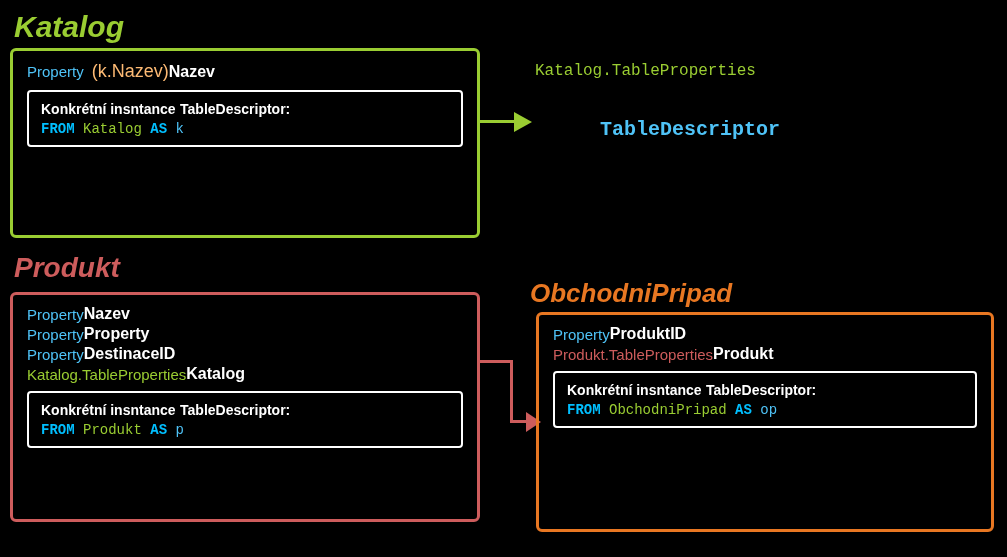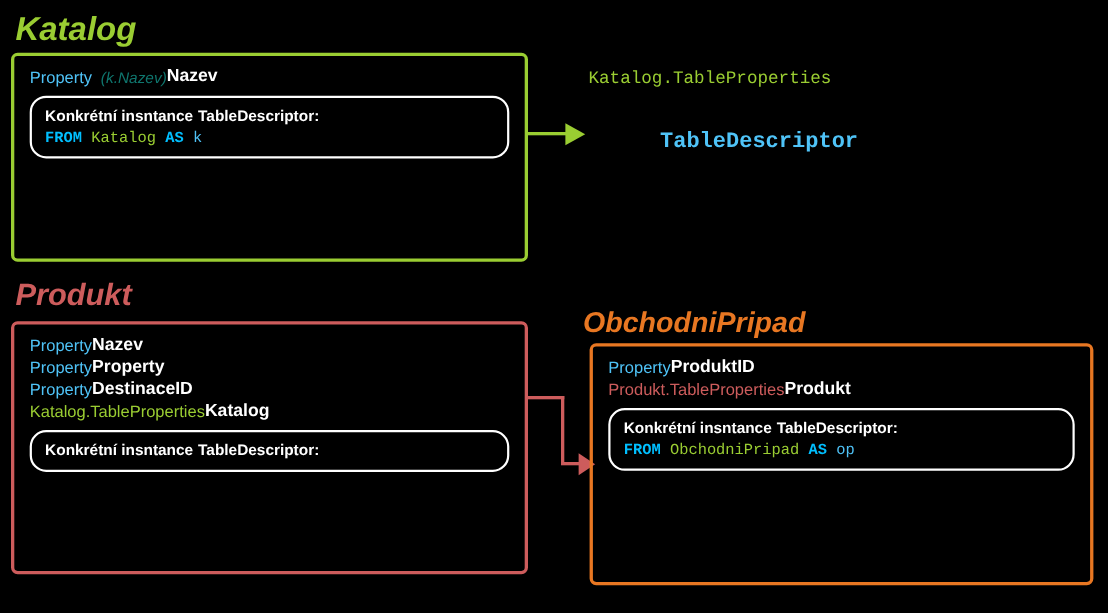--- a/index.html
+++ b/index.html
@@ -44,29 +44,28 @@
       font-size: 15px;
     }
 
     .property-value {
       color: #fff;
       font-weight: bold;
       font-size: 16px;
     }
 
     .italic-label {
-      color: #0f766e;
-      font-style: italic;
+      color: #fdba74;
       font-weight: normal;
-      font-size: 14px;
+      font-size: 18px;
     }
 
     .instance-box {
       border: 2px solid #fff;
-      border-radius: 15px;
+      border-radius: 4px;
       padding: 8px 12px;
       margin-top: 8px;
     }
 
     .instance-text {
       color: #fff;
       font-size: 14px;
       font-weight: bold;
     }
 
@@ -149,20 +148,29 @@
   </div>
   <div class="property-row">
     <span class="property-label-olive">Katalog.TableProperties</span>
     <span class="property-value">Katalog</span>
   </div>
 
   <div class="instance-box">
     <div>
       <span class="instance-text">Konkrétní insntance</span>
       <span class="instance-text td-link">TableDescriptor</span><span class="instance-text">:</span>
+    </div>
+    <div class="code-line">
+      <span class="code-keyword">FROM</span>
+      <span> </span>
+      <span class="code-name">Produkt</span>
+      <span> </span>
+      <span class="code-keyword">AS</span>
+      <span> </span>
+      <span class="code-alias">p</span>
     </div>
   </div>
 </div>
 
 <div style="position:absolute; top:360px; left:478px; width:35px; height:3px; background:#cd5c5c;"></div>
 <div style="position:absolute; top:360px; left:510px; width:3px; height:60px; background:#cd5c5c;"></div>
 <div style="position:absolute; top:420px; left:510px; width:20px; height:3px; background:#cd5c5c;"></div>
 <div style="position:absolute; top:412px; left:526px; width:0; height:0;
             border-top:10px solid transparent; border-bottom:10px solid transparent;
             border-left:15px solid #cd5c5c;"></div>

